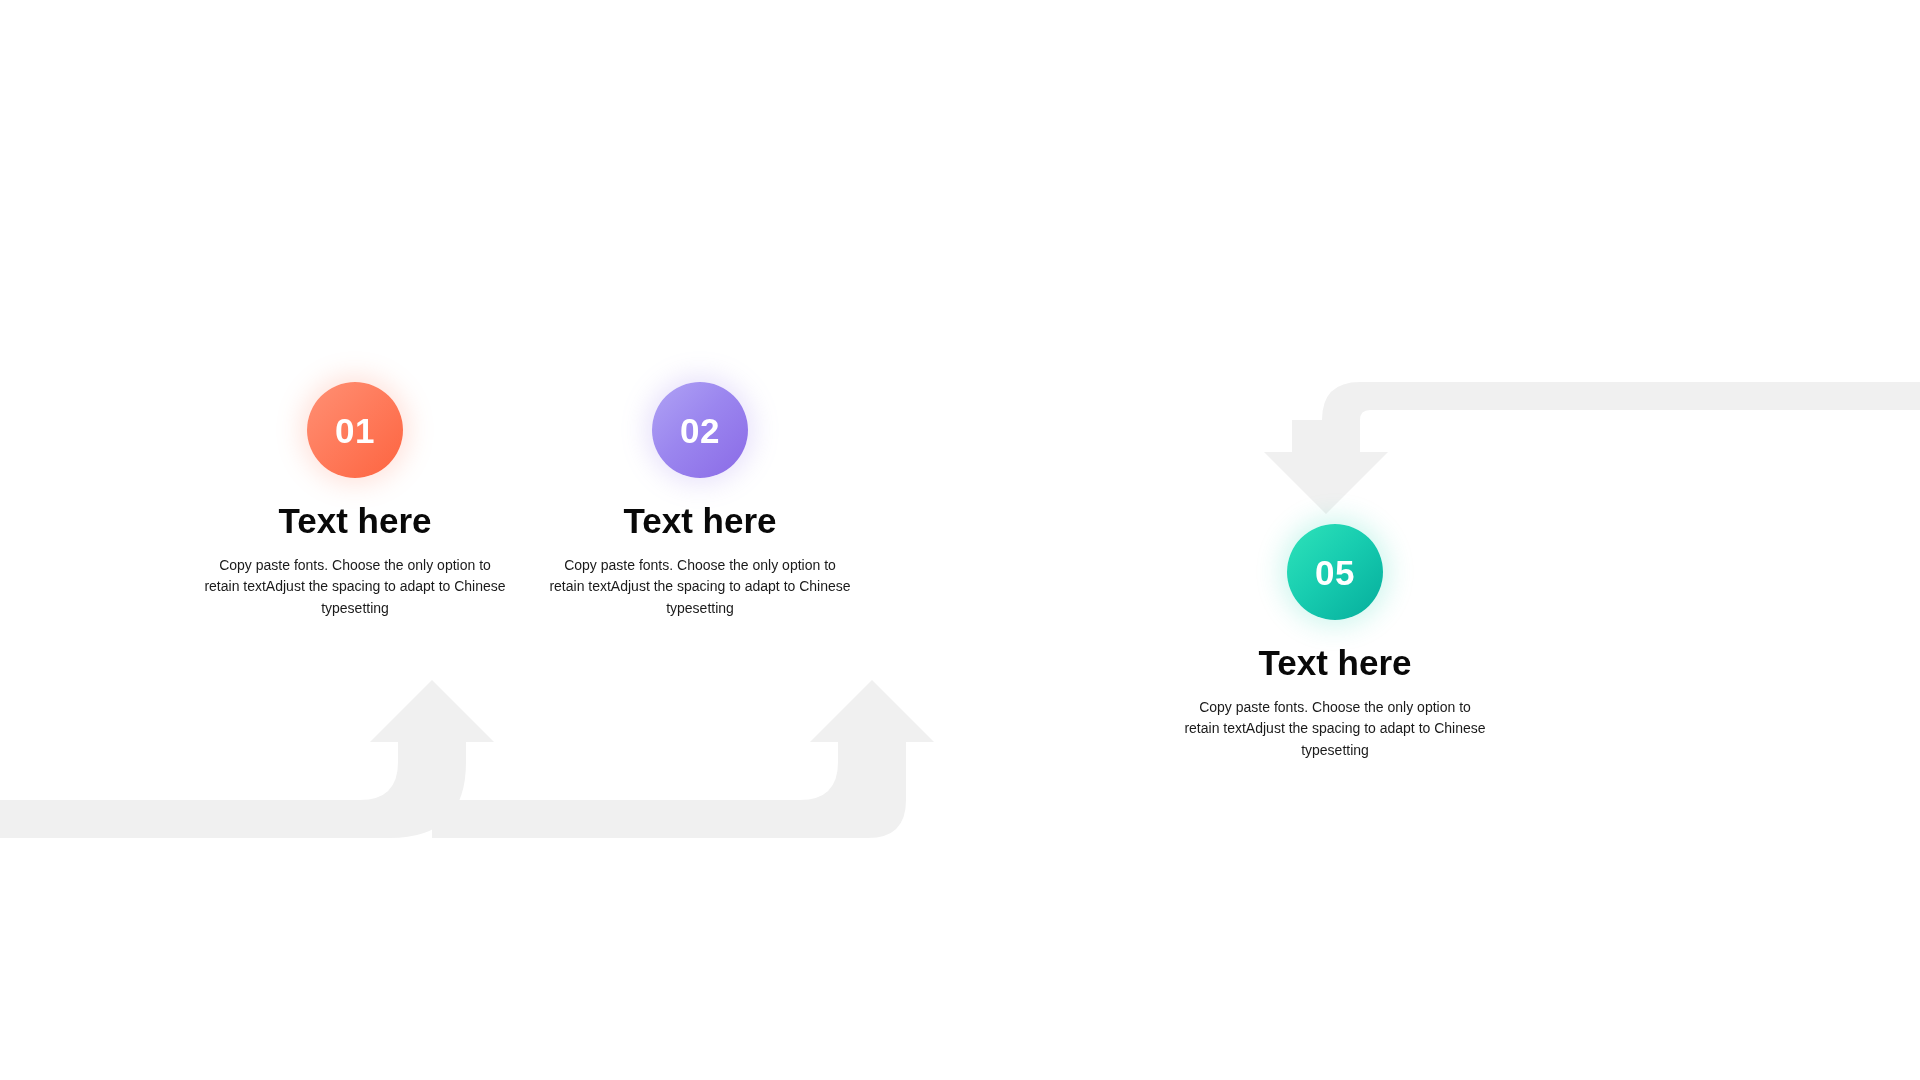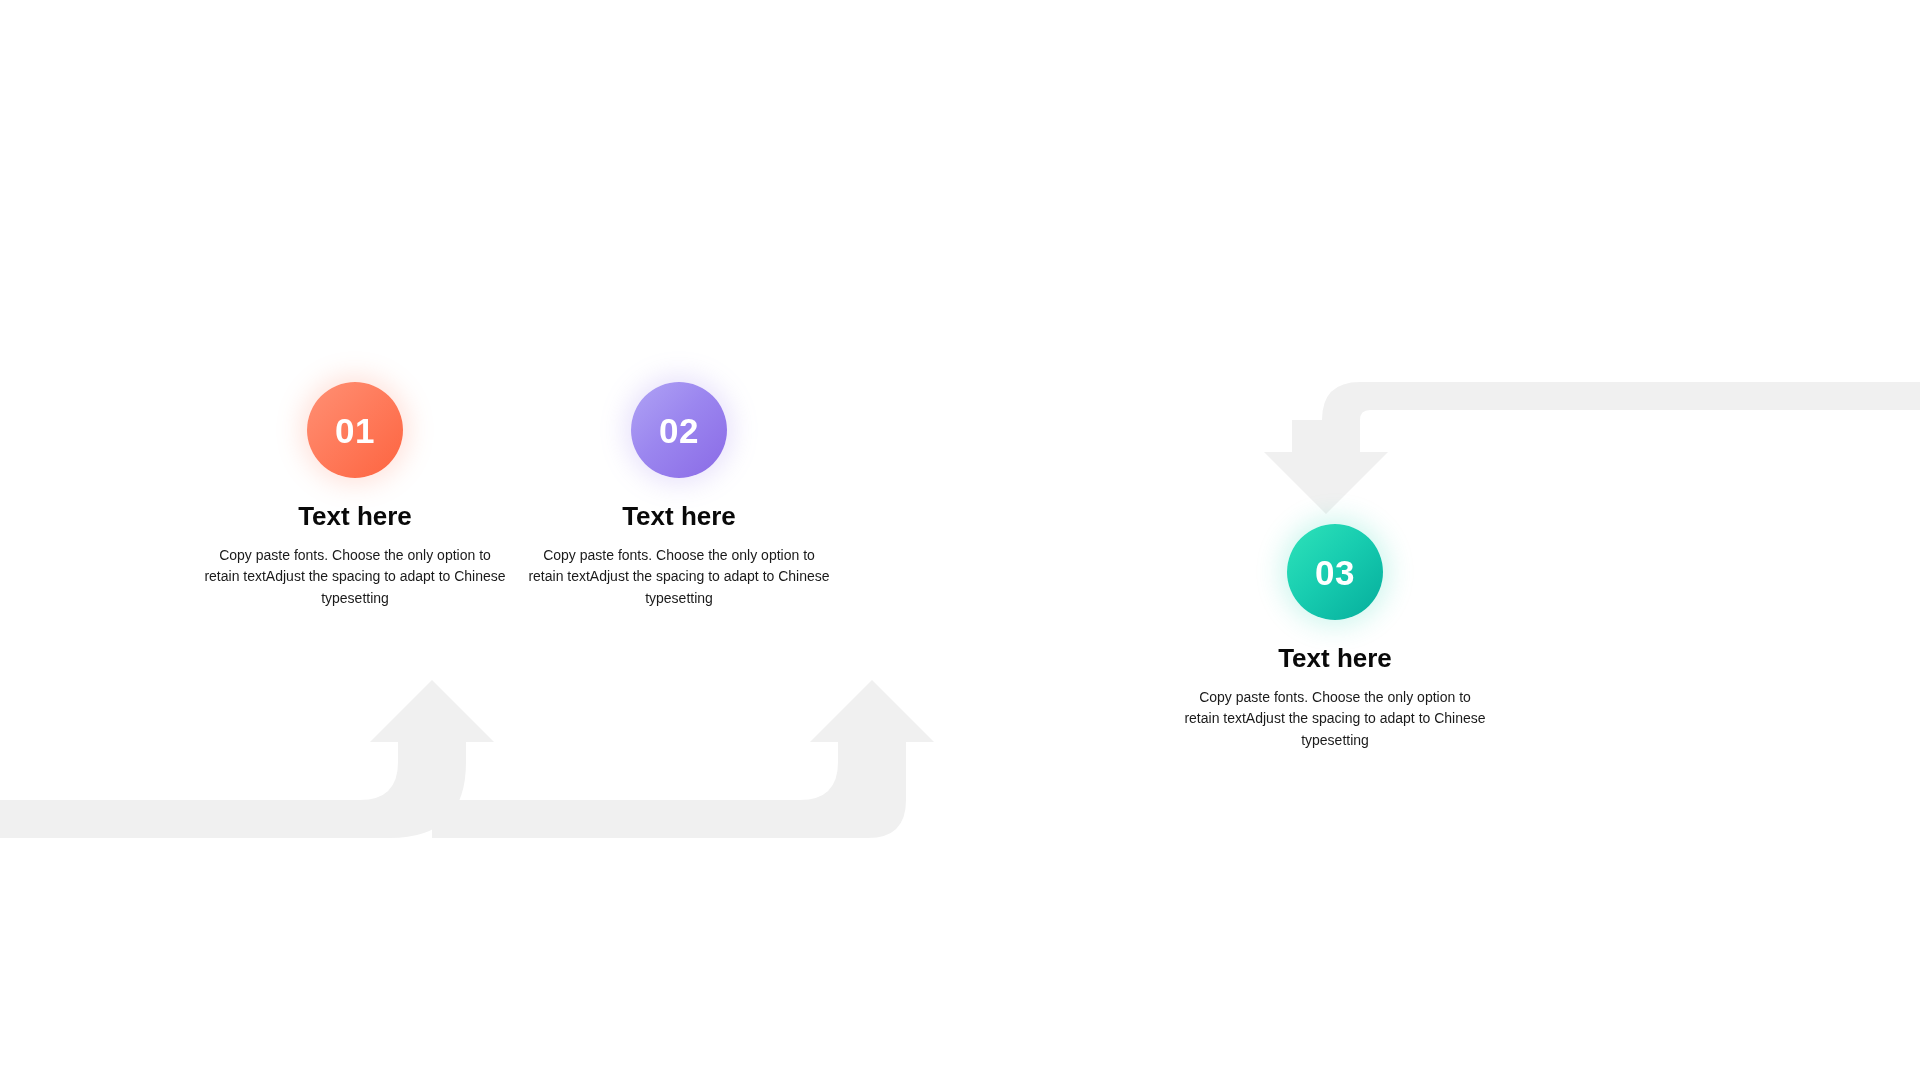--- a/index.html
+++ b/index.html
@@ -63,38 +63,38 @@
     background: linear-gradient(135deg, #b0a3f5 0%, #9b86ef 45%, #8a6ae6 100%);
     box-shadow: 0 0 26px 6px rgba(150, 125, 238, 0.22);
   }
   .badge-03 {
     background: linear-gradient(135deg, #2fe3ba 0%, #18cdb0 45%, #05ad9c 100%);
     box-shadow: 0 0 26px 6px rgba(35, 212, 179, 0.22);
   }
 
   .step-title {
     margin: 24px 0 0 0;
-    font-size: 26px;
+    font-size: 35px;
     font-weight: bold;
     color: #090909;
     line-height: 1.1;
   }
 
   .step-body {
     margin: 14px auto 0 auto;
     width: 305px;
     font-size: 14px;
     line-height: 1.55;
     color: #1a1a1a;
     font-weight: normal;
   }
 
   
   #step-1 { left: 190px; top: 382px; }
-  #step-2 { left: 514px; top: 382px; }
+  #step-2 { left: 535px; top: 382px; }
   #step-3 { left: 1170px; top: 524px; }
 </style>
 </head>
 <body>
 
 <div id="stage">
 
   <svg id="connectors" viewBox="0 0 1920 1080" width="1920" height="1080" xmlns="http://www.w3.org/2000/svg">
 
     <path fill="#f0f0f0" d="M -10 800
@@ -165,19 +165,19 @@
   <div class="step" id="step-2">
     <div class="badge badge-02">
       <span>02</span>
     </div>
     <h2 class="step-title">Text here</h2>
     <p class="step-body">Copy paste fonts. Choose the only option to retain textAdjust the spacing to adapt to Chinese typesetting</p>
   </div>
 
   <div class="step" id="step-3">
     <div class="badge badge-03">
-      <span>03</span>
+      <span>05</span>
     </div>
     <h2 class="step-title">Text here</h2>
     <p class="step-body">Copy paste fonts. Choose the only option to retain textAdjust the spacing to adapt to Chinese typesetting</p>
   </div>
 
 </div>
 
 </body></html>

